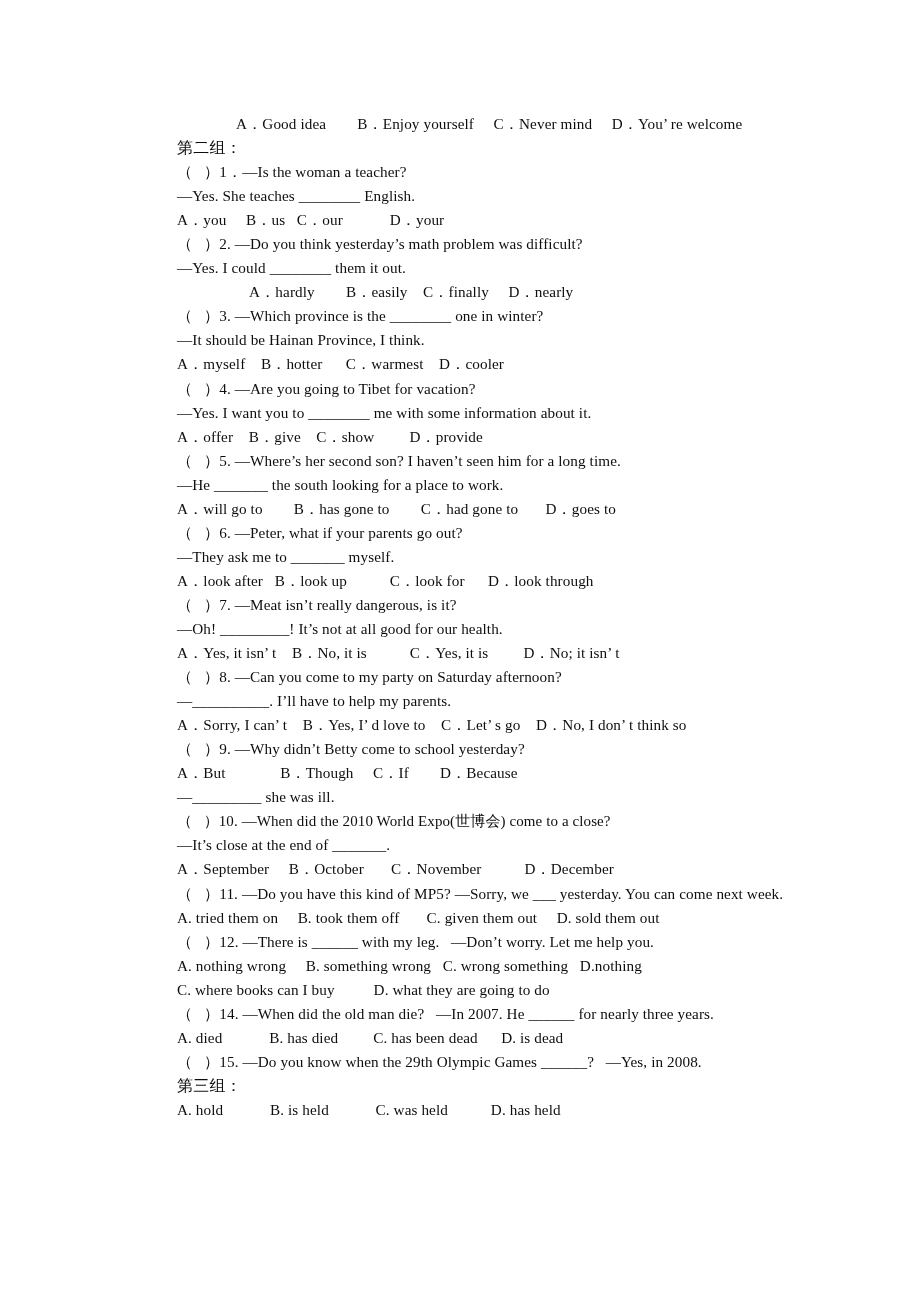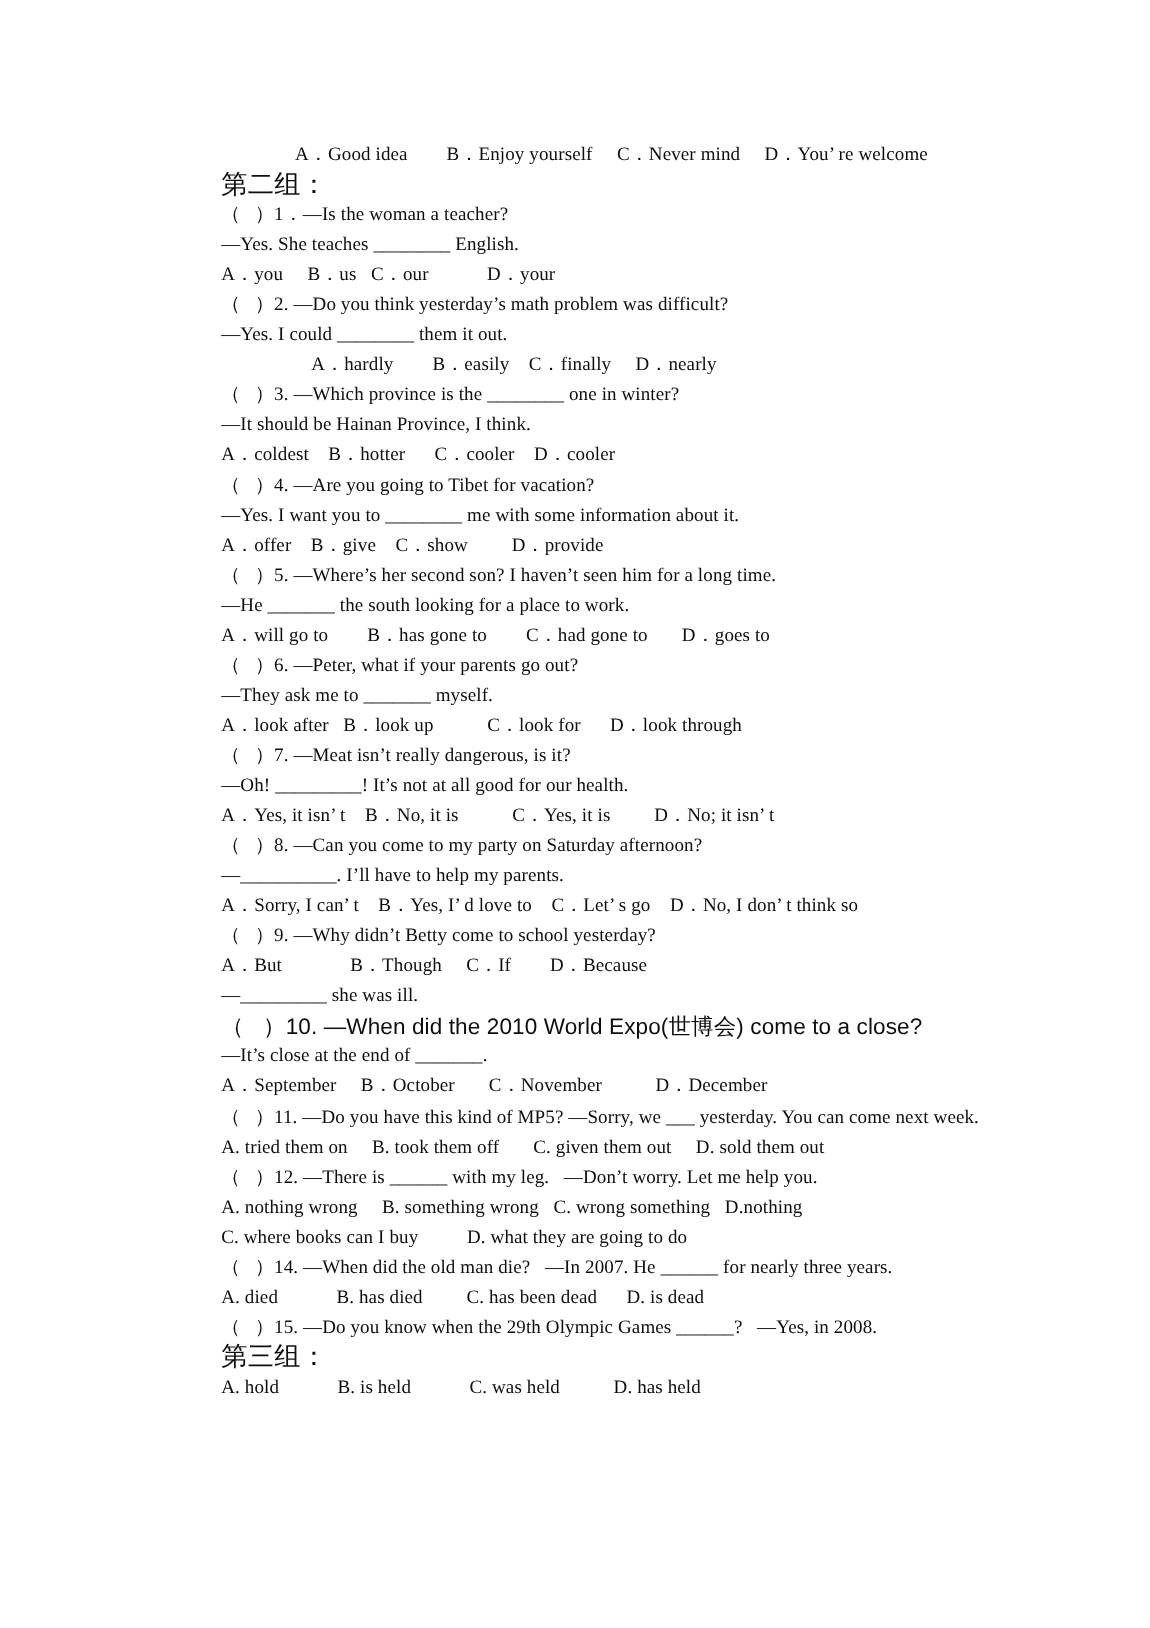--- a/index.html
+++ b/index.html
@@ -28,28 +28,28 @@
     font-size: 15.2px;
     line-height: 24.05px;
     white-space: pre;
     letter-spacing: 0.1px;
     color: #0d0d0d;
   }
   
   .ind-1 { padding-left: 59px; }   
   .ind-2 { padding-left: 72px; }   
   .cn {
-    font-size: 21px;
+    font-size: 16px;
     line-height: 24.05px;
     font-family: Liberation Sans, sans-serif;
     letter-spacing: 0.2px;
   }
   .mixed-cn {
-    font-family: Liberation Sans, sans-serif;
-    font-size: 18px;
+    font-family: Liberation Serif, serif;
+    font-size: 15px;
   }
 </style>
 </head>
 <body>
 
 <div class="page">
   <div class="doc-body">
 
     <div class="line ind-1">A．Good idea        B．Enjoy yourself     C．Never mind     D．You’ re welcome</div>
     <div class="line cn">第二组：</div>
@@ -57,21 +57,21 @@
     <div class="line">（   ）1．—Is the woman a teacher?</div>
     <div class="line">—Yes. She teaches ________ English.</div>
     <div class="line">A．you     B．us   C．our            D．your</div>
 
     <div class="line">（   ）2. —Do you think yesterday’s math problem was difficult?</div>
     <div class="line">—Yes. I could ________ them it out.</div>
     <div class="line ind-2">A．hardly        B．easily    C．finally     D．nearly</div>
 
     <div class="line">（   ）3. —Which province is the ________ one in winter?</div>
     <div class="line">—It should be Hainan Province, I think.</div>
-    <div class="line">A．coldest    B．hotter      C．cooler    D．cooler</div>
+    <div class="line">A．myself    B．hotter      C．warmest    D．cooler</div>
 
     <div class="line">（   ）4. —Are you going to Tibet for vacation?</div>
     <div class="line">—Yes. I want you to ________ me with some information about it.</div>
     <div class="line">A．offer    B．give    C．show         D．provide</div>
 
     <div class="line">（   ）5. —Where’s her second son? I haven’t seen him for a long time.</div>
     <div class="line">—He _______ the south looking for a place to work.</div>
     <div class="line">A．will go to        B．has gone to        C．had gone to       D．goes to</div>
 
     <div class="line">（   ）6. —Peter, what if your parents go out?</div>

